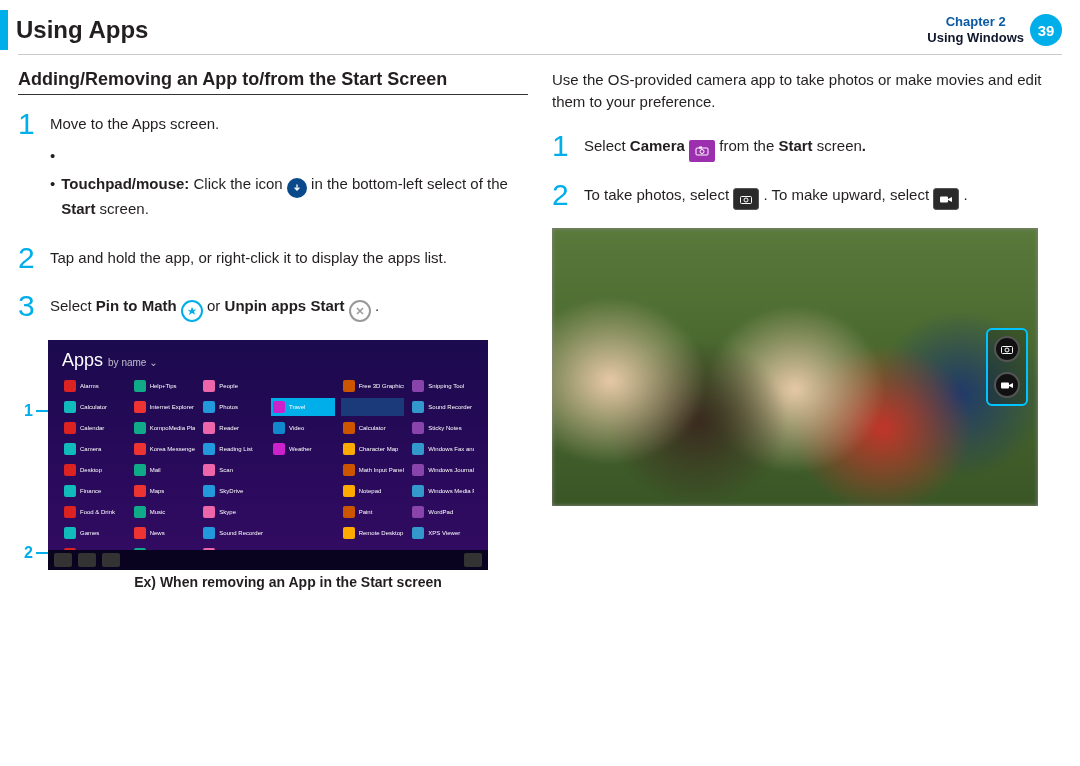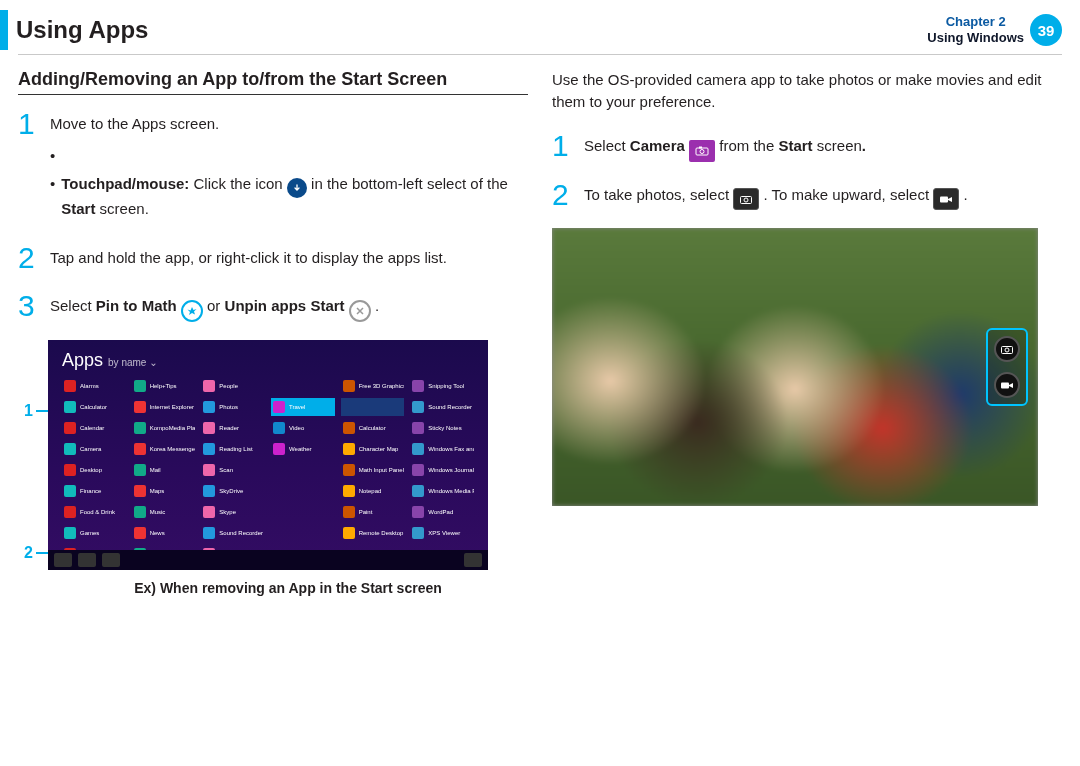--- a/index.html
+++ b/index.html
@@ -195,21 +195,21 @@
   }
   .tb-item {
     width: 18px; height: 14px;
     background: #333;
     border-radius: 2px;
   }
   .caption {
     font-size: 14px;
     font-weight: 700;
     text-align: center;
-    margin-top: 10px;
+    margin-top: 4px;
   }
   
   .photo-wrap {
     position: relative;
     width: 486px;
     height: 278px;
     background: #888;
     margin-top: 12px;
     overflow: hidden;
   }

